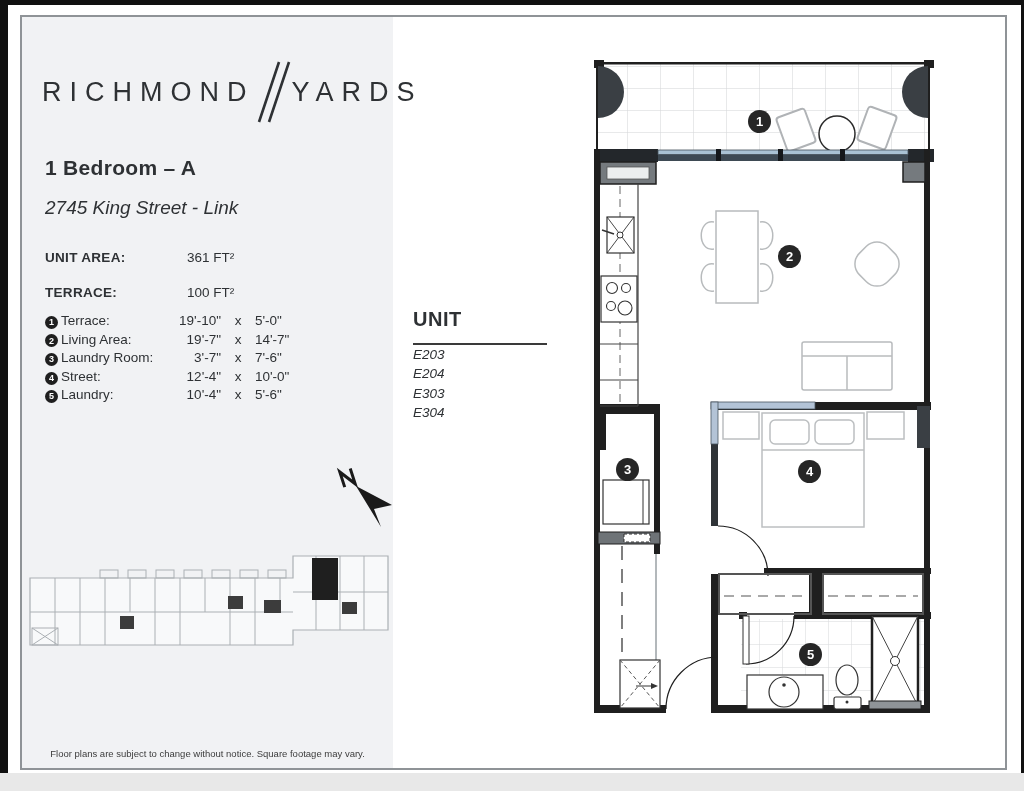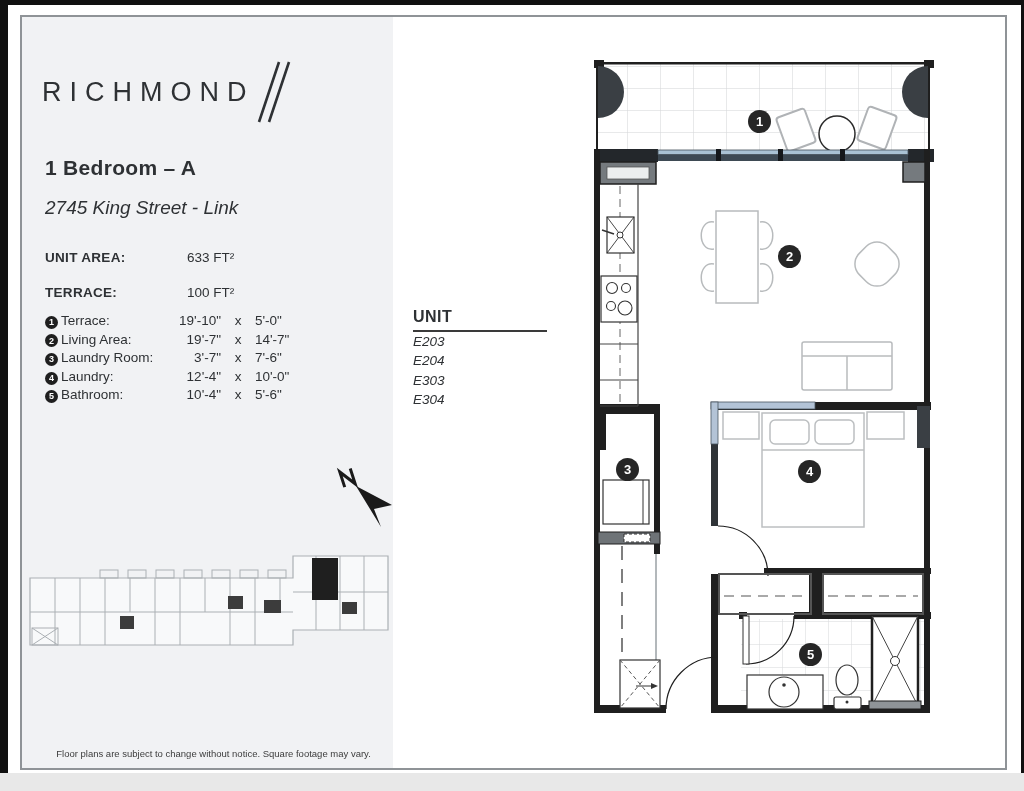--- a/index.html
+++ b/index.html
@@ -28,26 +28,26 @@
 
   .rooms{position:absolute;left:45px;top:312px;font-size:13.5px;line-height:18.6px;}
   .room-row{display:grid;grid-template-columns:16px 108px 52px 34px 62px;align-items:center;}
   .room-row .d1{text-align:right;}
   .room-row .sep{text-align:center;}
   .mini-badge{width:13px;height:13px;border-radius:50%;background:#1f1f1f;color:#fff;
               font-size:9px;font-weight:bold;display:inline-flex;align-items:center;
               justify-content:center;margin-top:2px;}
 
   .units{position:absolute;left:413px;top:308px;font-size:13.5px;}
-  .units .hdr{font-weight:bold;font-size:16px;letter-spacing:.5px;border-bottom:2px solid #3a3a3a;
-              width:134px;padding-bottom:4px;}
+  .units .hdr{font-weight:bold;font-size:20px;letter-spacing:.5px;border-bottom:2px solid #3a3a3a;
+              width:134px;padding-bottom:12px;}
   .units .u{line-height:19.3px;font-style:italic;}
   .units .u:first-of-type{margin-top:6px;}
 
-  .footer{position:absolute;left:28px;top:748px;width:371px;text-align:center;
+  .footer{position:absolute;left:22px;top:748px;width:371px;text-align:center;
           font-size:9.5px;color:#3c3c3c;}
 
   .plan-badge{position:absolute;width:23px;height:23px;border-radius:50%;background:#262626;
               color:#fff;font-size:13px;font-weight:bold;display:flex;align-items:center;
               justify-content:center;z-index:5;}
   svg.overlay{position:absolute;left:0;top:0;pointer-events:none;}
 </style>
 </head>
 <body>
 
@@ -55,29 +55,30 @@
 
   <div class="page-frame"></div>
   <div class="panel"></div>
 
   <div class="logo">
     <span class="word">RICHMOND</span>
     <svg width="40" height="64" viewBox="0 0 40 64">
       <line x1="8" y1="62" x2="28" y2="2" stroke="#2e3134" stroke-width="2.6"></line>
       <line x1="18" y1="62" x2="38" y2="2" stroke="#2e3134" stroke-width="2.6"></line>
     </svg>
+    <span class="word">YARDS</span>
   </div>
 
   <div class="title">1 Bedroom – A</div>
   <div class="subtitle">2745 King Street - Link</div>
 
   <div class="areas">
     <div class="area-row">
       <span class="lbl">UNIT AREA:</span>
-      <span>633 FT²</span>
+      <span>361 FT²</span>
       </div>
     <div class="area-row">
       <span class="lbl">TERRACE:</span>
       <span>100 FT²</span>
       </div>
   </div>
 
   <div class="rooms">
     <div class="room-row">
       <span class="mini-badge">1</span>
@@ -95,28 +96,28 @@
     </div>
     <div class="room-row">
       <span class="mini-badge">3</span>
       <span>Laundry Room:</span>
       <span class="d1">3'-7"</span>
       <span class="sep">x</span>
       <span class="d2">7'-6"</span>
     </div>
     <div class="room-row">
       <span class="mini-badge">4</span>
+      <span>Street:</span>
+      <span class="d1">12'-4"</span>
+      <span class="sep">x</span>
+      <span class="d2">10'-0"</span>
+    </div>
+    <div class="room-row">
+      <span class="mini-badge">5</span>
       <span>Laundry:</span>
-      <span class="d1">12'-4"</span>
-      <span class="sep">x</span>
-      <span class="d2">10'-0"</span>
-    </div>
-    <div class="room-row">
-      <span class="mini-badge">5</span>
-      <span>Bathroom:</span>
       <span class="d1">10'-4"</span>
       <span class="sep">x</span>
       <span class="d2">5'-6"</span>
     </div>
   </div>
 
   <div class="units">
     <div class="hdr">UNIT</div>
     <div class="u">E203</div>
     <div class="u">E204</div>

